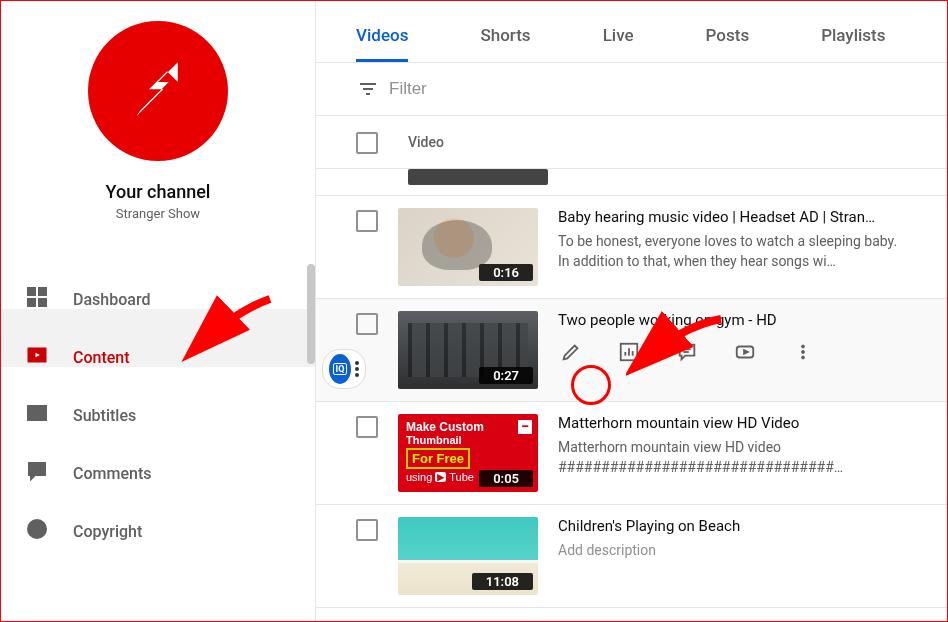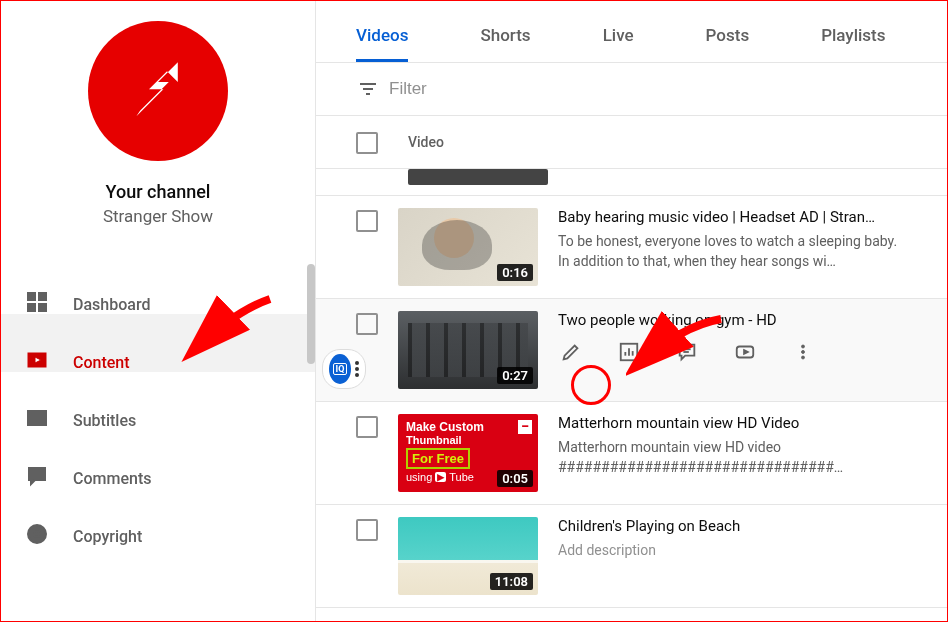--- a/index.html
+++ b/index.html
@@ -3,21 +3,21 @@
 <meta charset="utf-8">
 <style>
 * { box-sizing: border-box; margin: 0; padding: 0; }
 body { font-family: Roboto, Arial, sans-serif; background: #fff; color: #0d0d0d; width: 948px; height: 622px; overflow: hidden; position: relative; border: 1px solid #ff0000; }
 .app { display: flex; height: 100%; }
 .sidebar { width: 314px; background: #fff; position: relative; }
 .sidebar-header { text-align: center; padding: 20px 0 30px; }
 .channel-logo { width: 140px; height: 140px; border-radius: 50%; background: #e60000; margin: 0 auto 20px; display: flex; align-items: center; justify-content: center; position: relative; }
 .channel-logo svg { width: 90px; height: 90px; }
 .channel-title { font-size: 18px; font-weight: 500; color: #0d0d0d; margin-bottom: 4px; }
-.channel-name { font-size: 17px; color: #606060; }
+.channel-name { font-size: 13px; color: #606060; }
 .nav-list { }
 .nav-item { display: flex; align-items: flex-end; padding: 0 24px; height: 58px; cursor: pointer; gap: 24px; color: #606060; }
 .nav-item.active { background: #f2f2f2; color: #cc0000; }
 .nav-item .icon { width: 24px; height: 24px; display: flex; align-items: center; justify-content: center; }
 .nav-item .icon svg { width: 24px; height: 24px; fill: #606060; stroke: #606060; }
 .nav-item.active .icon svg { fill: #cc0000; stroke: #cc0000; }
 .nav-item .label { font-size: 16px; font-weight: 500; }
 .sidebar-scroll-thumb { position: absolute; right: 0; top: 263px; width: 8px; height: 100px; background: #c7c7c7; border-radius: 4px; }
 
 .main { flex: 1; background: #fff; border-left: 1px solid #e5e5e5; display: flex; flex-direction: column; overflow: hidden; }
@@ -31,21 +31,21 @@
 .filter-input::placeholder { color: #909090; }
 
 .list-header { display: flex; align-items: center; padding: 14px 40px; border-bottom: 1px solid #e5e5e5; gap: 30px; }
 .list-header .col-label { font-size: 14px; font-weight: 500; color: #606060; }
 
 .list { flex:1; overflow: hidden; }
 .row { display: flex; align-items: flex-start; padding: 12px 40px 12px 40px; border-bottom: 1px solid #e5e5e5; gap: 20px; position: relative; min-height: 90px; }
 .row.hover { background: #f9f9f9; }
 .checkbox { width: 22px; height: 22px; border: 2px solid #909090; border-radius: 2px; flex-shrink: 0; margin-top: 2px; cursor:pointer; }
 .thumb { width: 140px; height: 78px; background: #333; position: relative; flex-shrink: 0; border-radius: 2px; overflow:hidden; }
-.thumb-duration { position: absolute; right: 5px; bottom: 5px; background: rgba(0,0,0,0.85); color:#fff; font-size: 13px; font-weight:600; padding: 1px 5px; border-radius: 2px; }
+.thumb-duration { position: absolute; right: 5px; bottom: 5px; background: rgba(0,0,0,0.85); color:#fff; font-size: 13px; font-weight:600; padding: 1px 14px; border-radius: 2px; }
 .meta { flex: 1; min-width: 0; }
 .title { font-size: 15px; color: #0d0d0d; margin-bottom: 6px; white-space: nowrap; overflow:hidden; text-overflow: ellipsis; }
 .desc { font-size: 14px; color: #606060; line-height: 1.4; max-height: 40px; overflow: hidden; }
 .desc.empty { color: #909090; }
 .toolbar { display:flex; align-items:center; gap: 32px; margin-top:10px; }
 .toolbar .tool-btn { width:26px; height:26px; display:flex; align-items:center; justify-content:center; cursor:pointer; }
 .toolbar .tool-btn svg { width:22px; height:22px; stroke:#606060; fill:none; }
 
 .row-left-widget { position:absolute; left:6px; top:50px; display:flex; align-items:center; gap:4px; background:#fff; border:1px solid #ddd; border-radius:18px; padding:4px 6px; }
 .row-left-widget .blue-dot { width:22px; height:30px; border-radius:50%; background:#0b61d4; display:flex; align-items:center; justify-content:center; }

